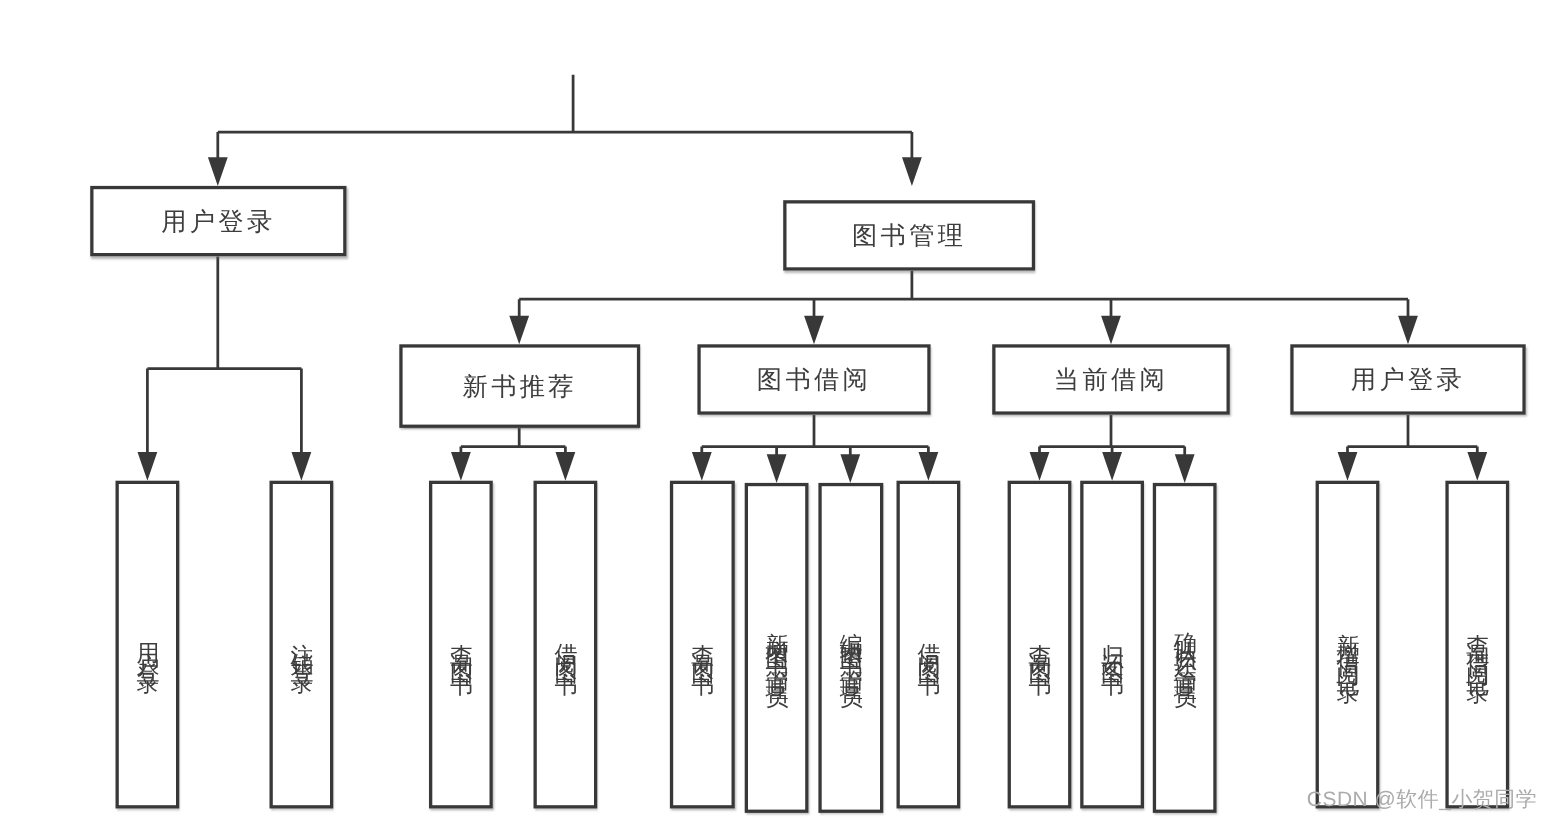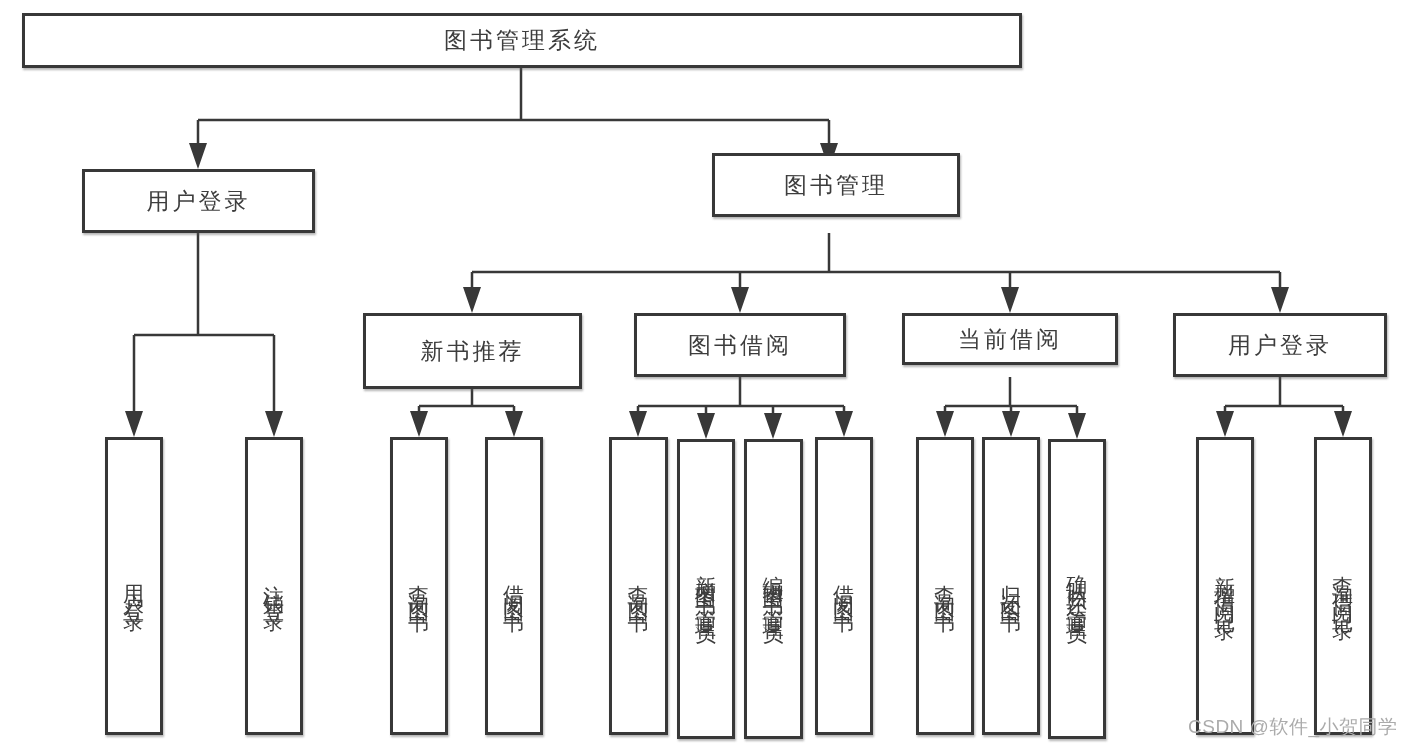--- a/index.html
+++ b/index.html
@@ -80,38 +80,35 @@
          M1280 377 V406 M1225 406 H1343 M1225 406 V427 M1343 406 V427"></path>
     <path fill="#383838" stroke="none" d="M198 169 l-9 -26 h18 Z  M829 169 l-9 -26 h18 Z
          M134 437 l-9 -26 h18 Z  M274 437 l-9 -26 h18 Z
          M472 313 l-9 -26 h18 Z  M740 313 l-9 -26 h18 Z  M1010 313 l-9 -26 h18 Z  M1280 313 l-9 -26 h18 Z
          M419 437 l-9 -26 h18 Z  M514 437 l-9 -26 h18 Z
          M638 437 l-9 -26 h18 Z  M706 439 l-9 -26 h18 Z  M773 439 l-9 -26 h18 Z  M844 437 l-9 -26 h18 Z
          M945 437 l-9 -26 h18 Z  M1011 437 l-9 -26 h18 Z  M1077 439 l-9 -26 h18 Z
          M1225 437 l-9 -26 h18 Z  M1343 437 l-9 -26 h18 Z"></path>
   </svg>
 
-  <div class="hbox" style="left:22px; top:13px; width:1000px; height:55px;">
-    <span>图书管理系统</span>
-  </div>
 
   <div class="hbox" style="left:82px; top:169px; width:233px; height:64px;">
     <span>用户登录</span>
   </div>
-  <div class="hbox" style="left:712px; top:153px; width:248px; height:64px;">
+  <div class="hbox" style="left:712px; top:182px; width:229px; height:64px;">
     <span>图书管理</span>
   </div>
 
   <div class="hbox" style="left:363px; top:313px; width:219px; height:76px;">
     <span>新书推荐</span>
   </div>
   <div class="hbox" style="left:634px; top:313px; width:212px; height:64px;align-items:center;">
     <span>图书借阅</span>
   </div>
-  <div class="hbox" style="left:902px; top:313px; width:216px; height:52px;">
+  <div class="hbox" style="left:902px; top:313px; width:216px; height:64px;">
     <span>当前借阅</span>
   </div>
   <div class="hbox" style="left:1173px; top:313px; width:214px; height:64px;">
     <span>用户登录</span>
   </div>
 
   <div class="vbox" style="left:105px; top:437px; width:58px; height:298px;">
     <span class="vtext">用户登录</span>
   </div>
   <div class="vbox" style="left:245px; top:437px; width:58px; height:298px;">

